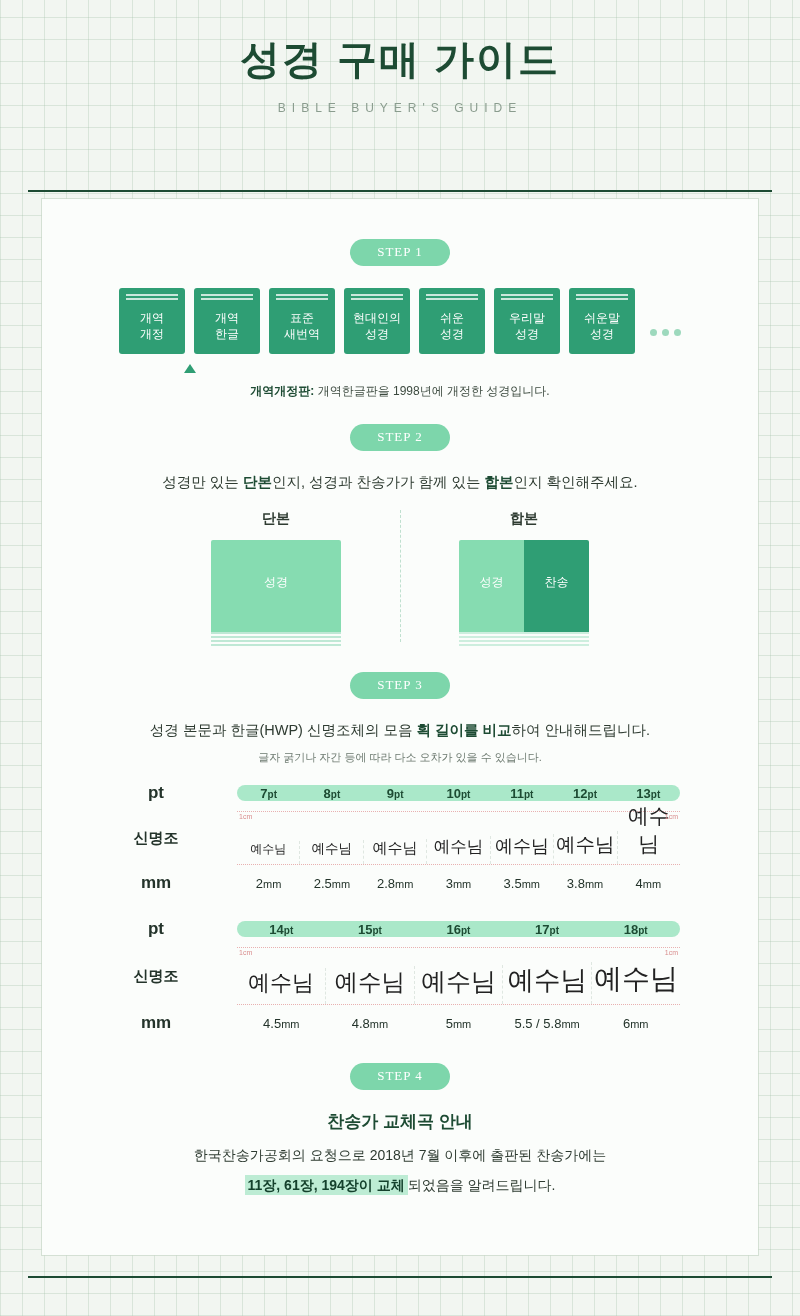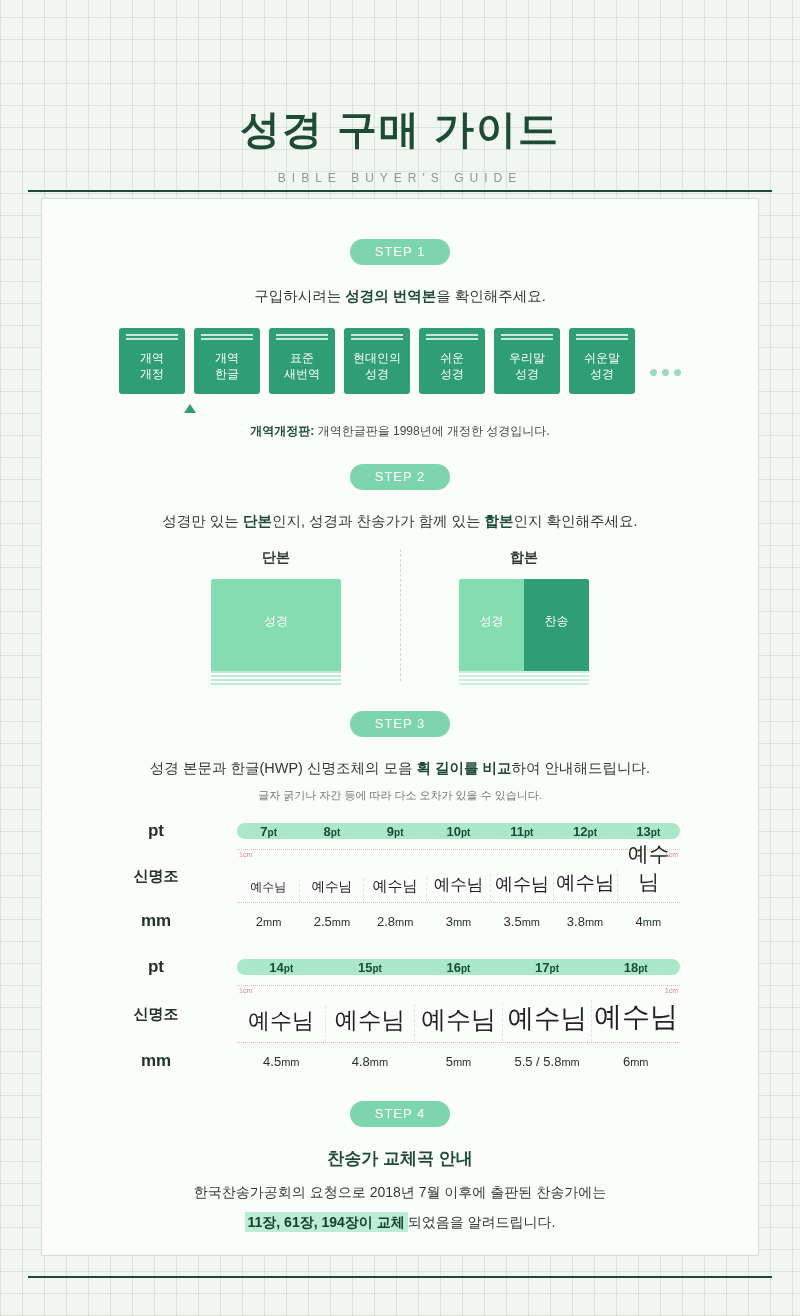--- a/index.html
+++ b/index.html
@@ -12,21 +12,21 @@
     position: relative;
     background-color: #f2f6f1;
     background-image:
       repeating-linear-gradient(0deg, rgba(160,190,165,0.30) 0px, rgba(160,190,165,0.30) 1px, transparent 1px, transparent 22px),
       repeating-linear-gradient(90deg, rgba(160,190,165,0.30) 0px, rgba(160,190,165,0.30) 1px, transparent 1px, transparent 22px);
     overflow: hidden;
   }
 
   
   .header {
-    padding-top: 102px;
+    padding-top: 32px;
     text-align: center;
   }
   .title-ko {
     font-size: 40px;
     font-weight: bold;
     color: #1d4b33;
     letter-spacing: 2px;
   }
   .title-en {
     margin-top: 14px;
@@ -63,20 +63,21 @@
   .step-pill {
     width: 100px;
     margin: 0 auto;
     background: #7dd6ab;
     color: #ffffff;
     font-size: 13px;
     letter-spacing: 1px;
     text-align: center;
     padding: 5px 0 6px;
     border-radius: 14px;
+    font-family: Liberation Serif, serif;
   }
 
   .lead {
     text-align: center;
     font-size: 14.5px;
     color: #2e3b31;
     margin-top: 22px;
   }
   .lead b { color: #1d4b33; }
 
@@ -307,23 +308,20 @@
   <div class="title-ko">성경 구매 가이드</div>
   <div class="title-en">BIBLE BUYER'S GUIDE</div>
 </div>
 <div class="rule-outer"></div>
 <div class="rule-bottom"></div>
 
 <div class="sheet">
 
   <div style="padding-top:40px;">
     <div class="step-pill">STEP 1</div>
-    <div class="lead">
-      <span>구입하시려는 </span><b>성경의 번역본</b><span>을 확인해주세요.</span>
-    </div>
 
     <div class="books">
       <div class="book">
         <div><span>개역</span><br><span>개정</span></div>
       </div>
       <div class="book">
         <div><span>개역</span><br><span>한글</span></div>
       </div>
       <div class="book">
         <div><span>표준</span><br><span>새번역</span></div>

